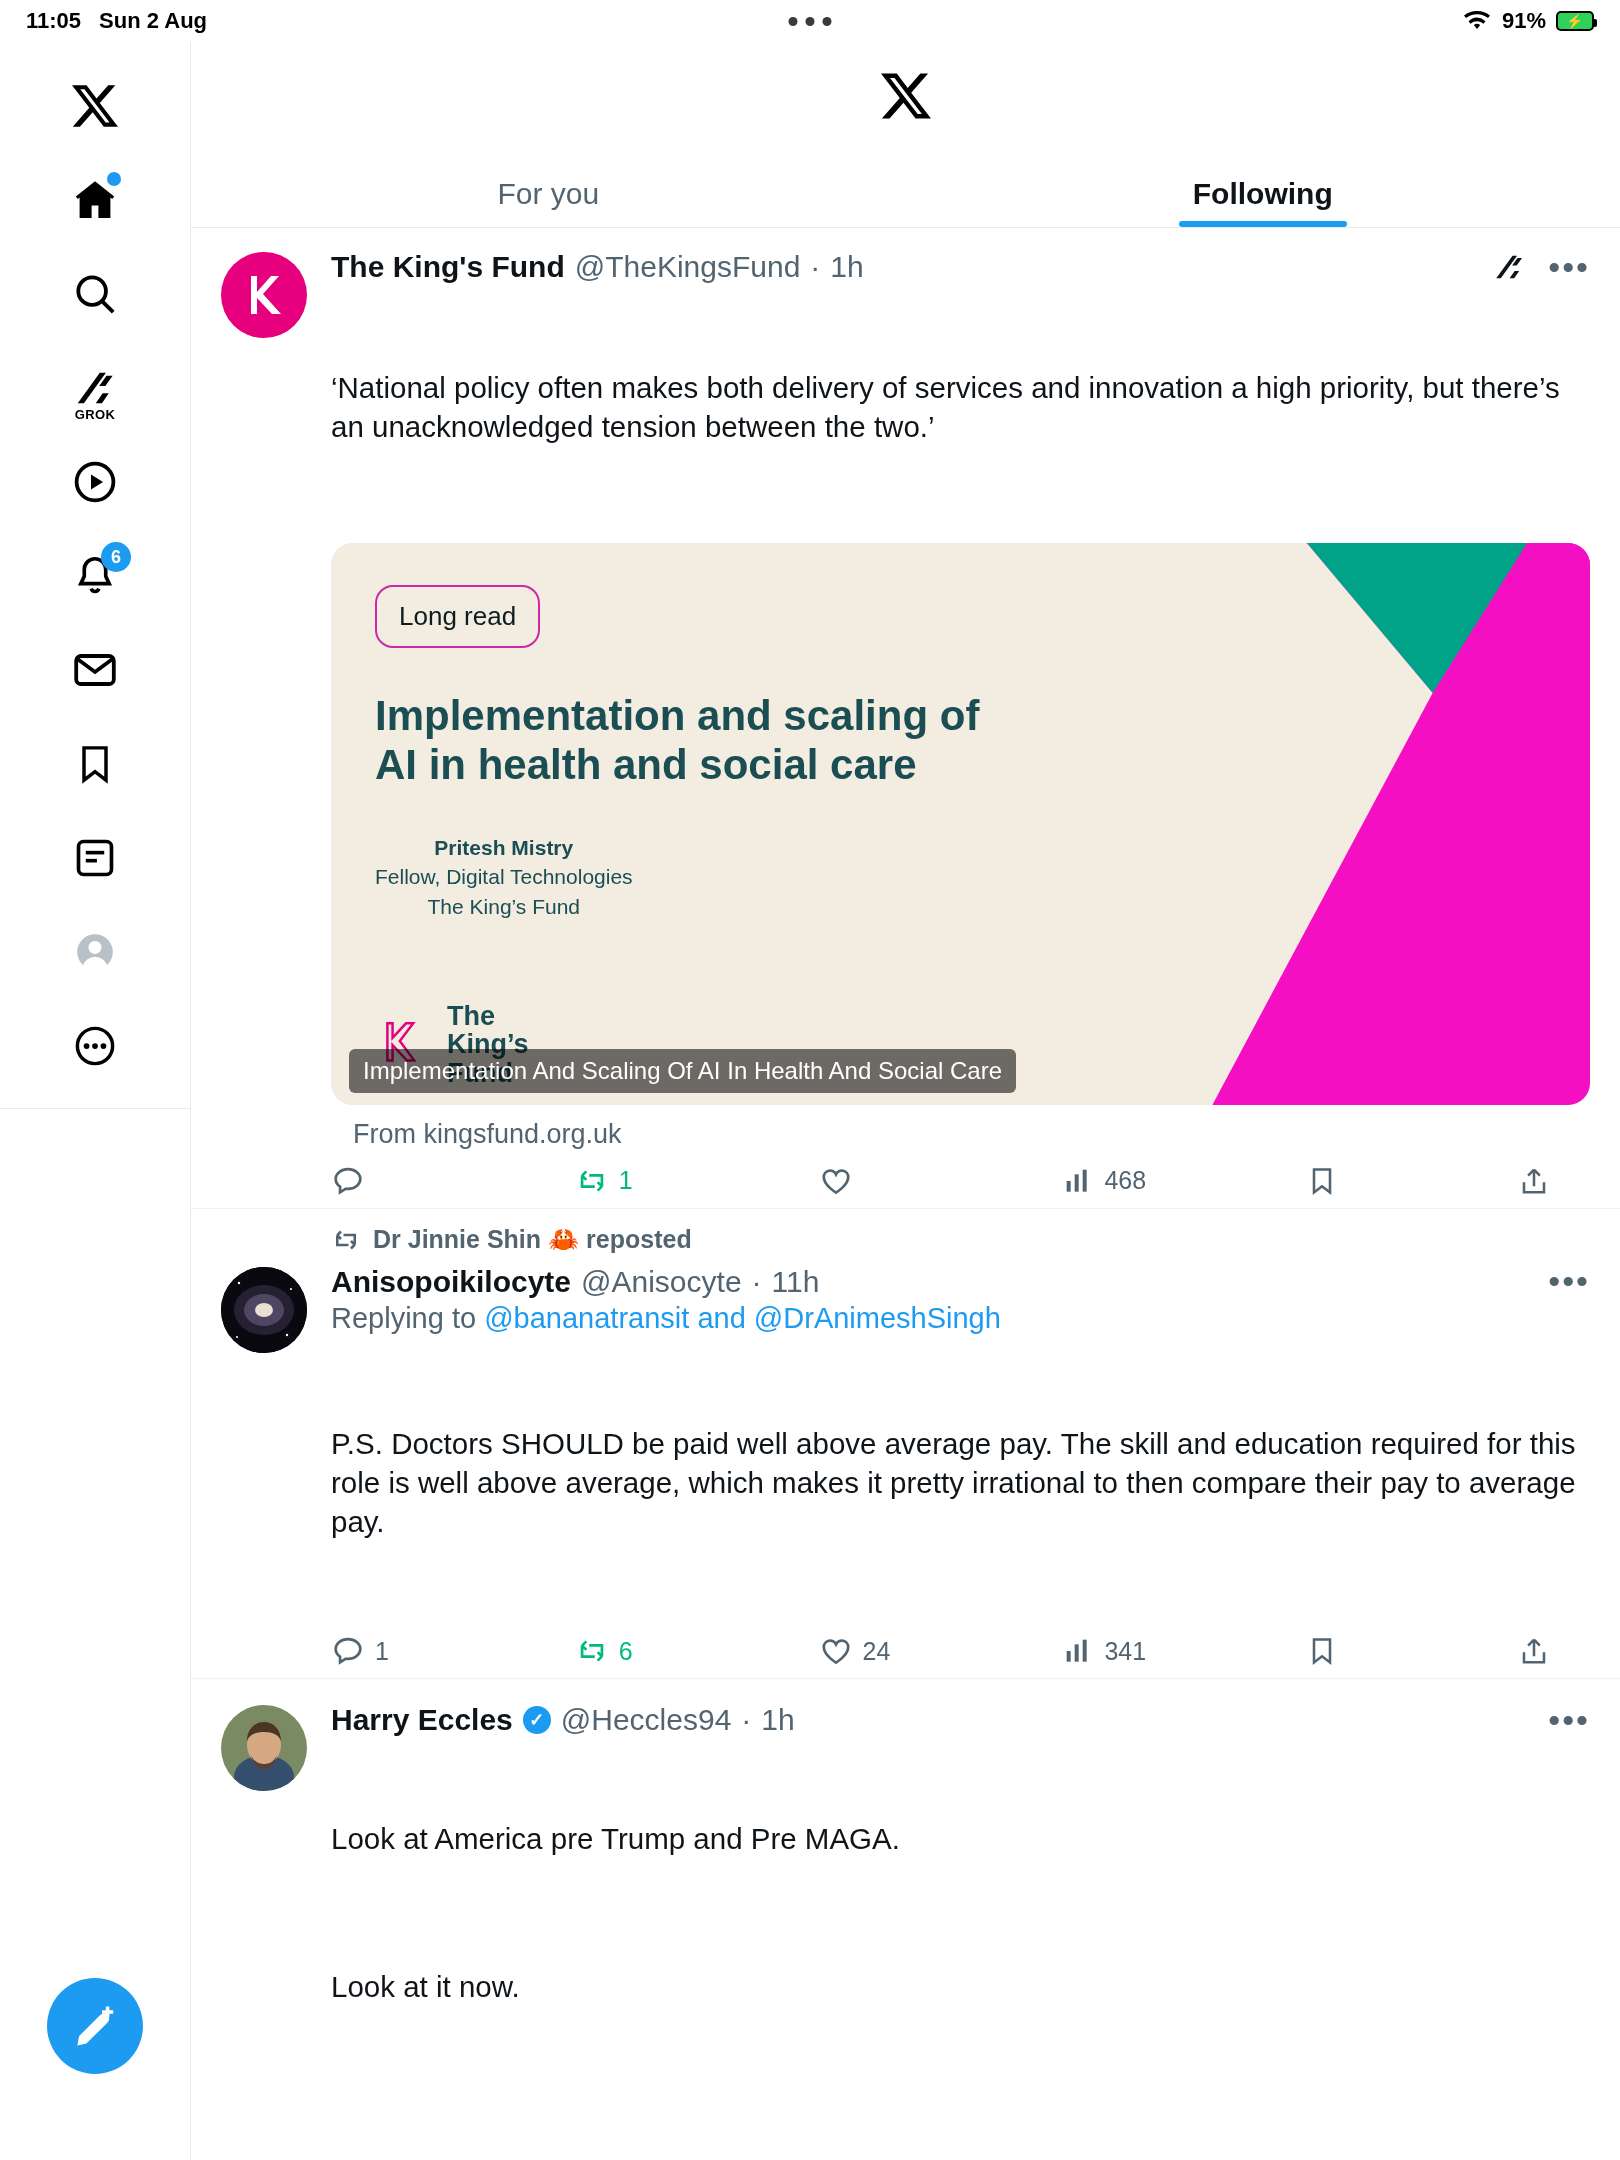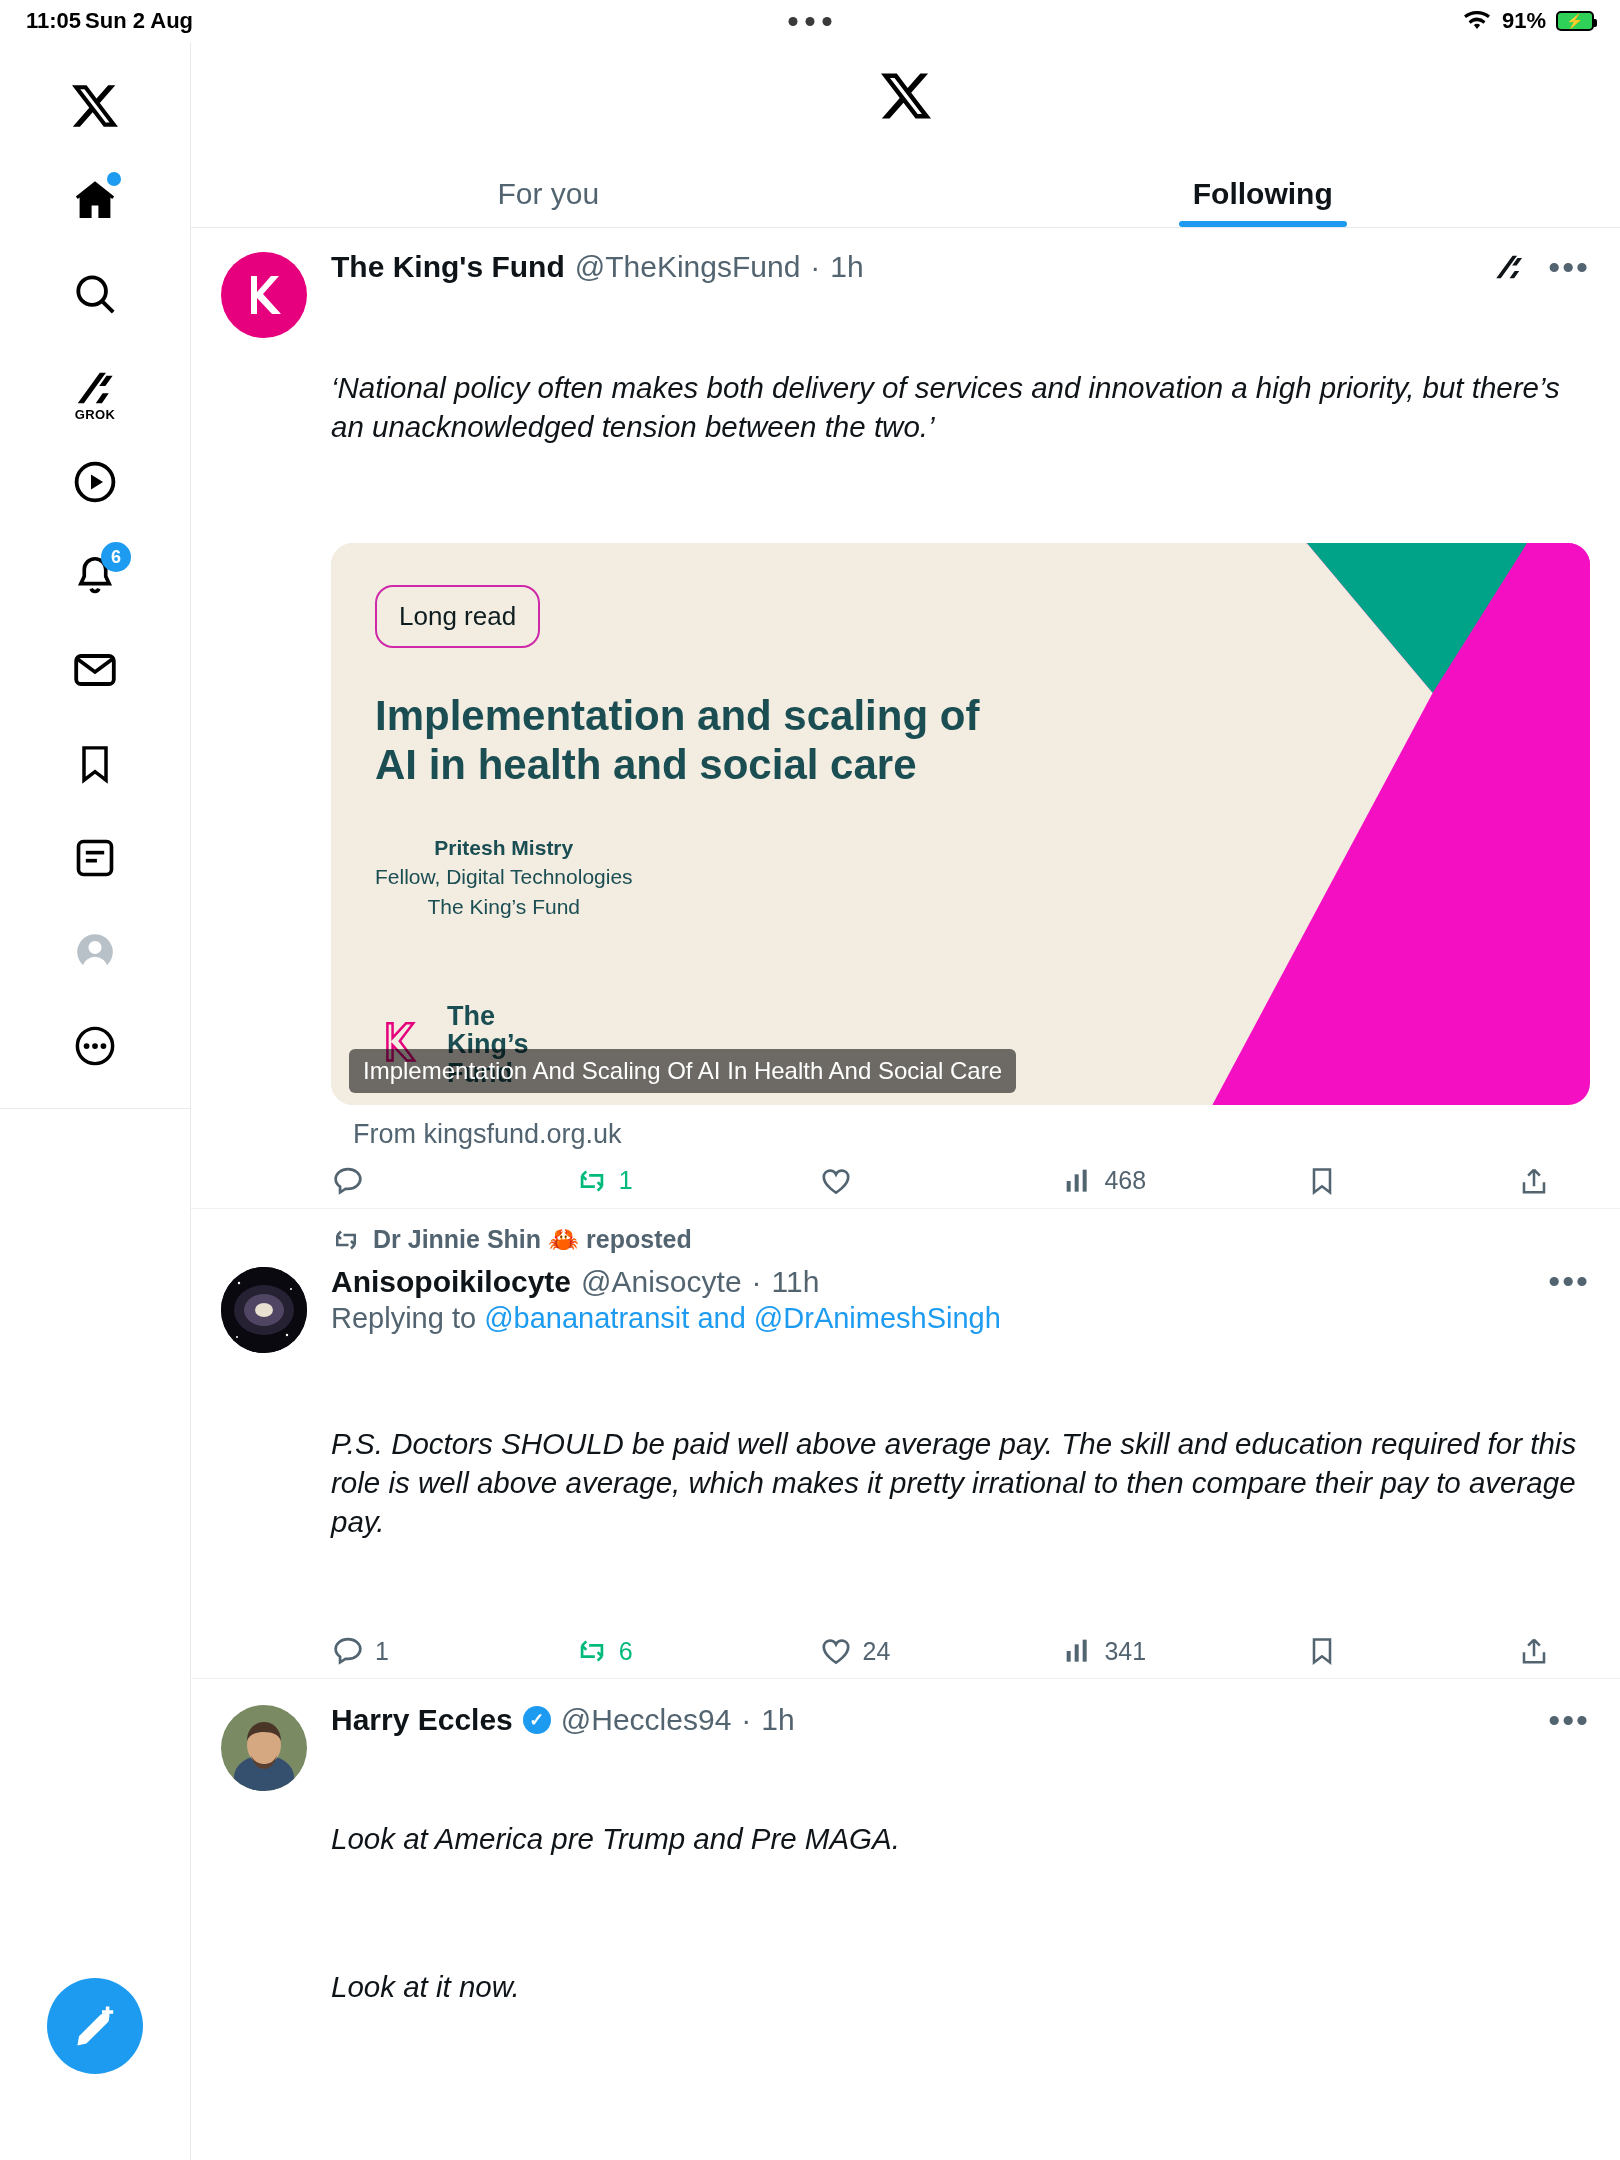--- a/index.html
+++ b/index.html
@@ -10,21 +10,21 @@
     overflow: hidden;
   }
   
   .statusbar {
     height: 42px;
     display: flex; align-items: center;
     padding: 0 26px;
     font-size: 22px; font-weight: 600; color: #000;
     position: relative;
   }
-  .sb-left { display: flex; align-items: center; gap: 4px; }
+  .sb-left { display: flex; align-items: center; gap: 18px; }
   .sb-right { display: flex; align-items: center; gap: 10px; margin-left: auto; }
   .sb-dots {
     position: absolute; left: 50%; transform: translateX(-50%);
     display: flex; gap: 8px;
   }
   .sb-dots i { width: 9px; height: 9px; border-radius: 50%; background: #3a3a3a; display: block; }
   .battery {
     width: 38px; height: 20px; border: 2px solid #000; border-radius: 5px;
     position: relative; display: flex; align-items: center; justify-content: center;
     background: #30d158;
@@ -127,21 +127,21 @@
     background: #1d9bf0; color: #fff;
     display: inline-flex; align-items: center; justify-content: center;
     font-size: 18px; font-weight: 700;
   }
   .head-right { margin-left: auto; display: flex; align-items: center; gap: 22px; }
   .more { font-size: 34px; color: #536471; line-height: .6; letter-spacing: 2px; }
 
   .reply-to { font-size: 29px; color: #536471; margin-top: 2px; }
   .reply-to .mention { color: #1d9bf0; }
   .body { font-size: 29.5px; line-height: 1.33; color: #0f1419; margin-top: 4px; white-space: pre-wrap; }
-  .body p { margin-bottom: 30px; font-style: italic; }
+  .body p { margin-bottom: 30px; }
   .body p:last-child { margin-bottom: 0; }
 
   
   .card {
     margin-top: 18px;
     border-radius: 22px; overflow: hidden;
     position: relative;
     height: 562px;
     background: #f2ece1;
   }

